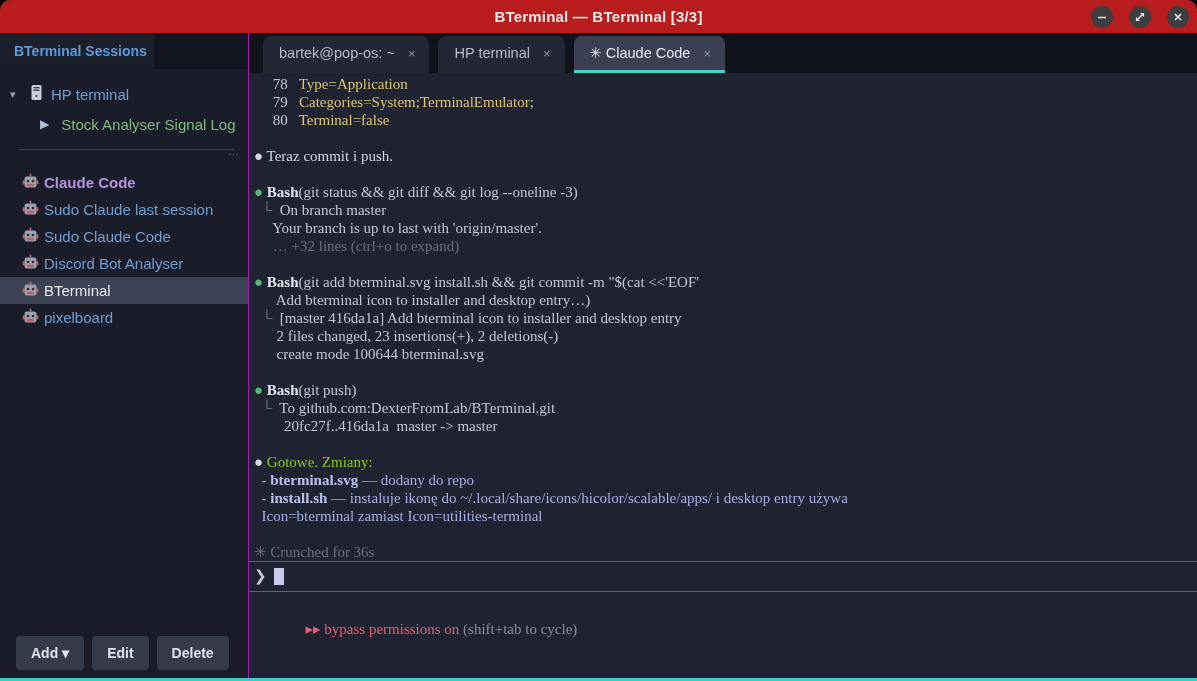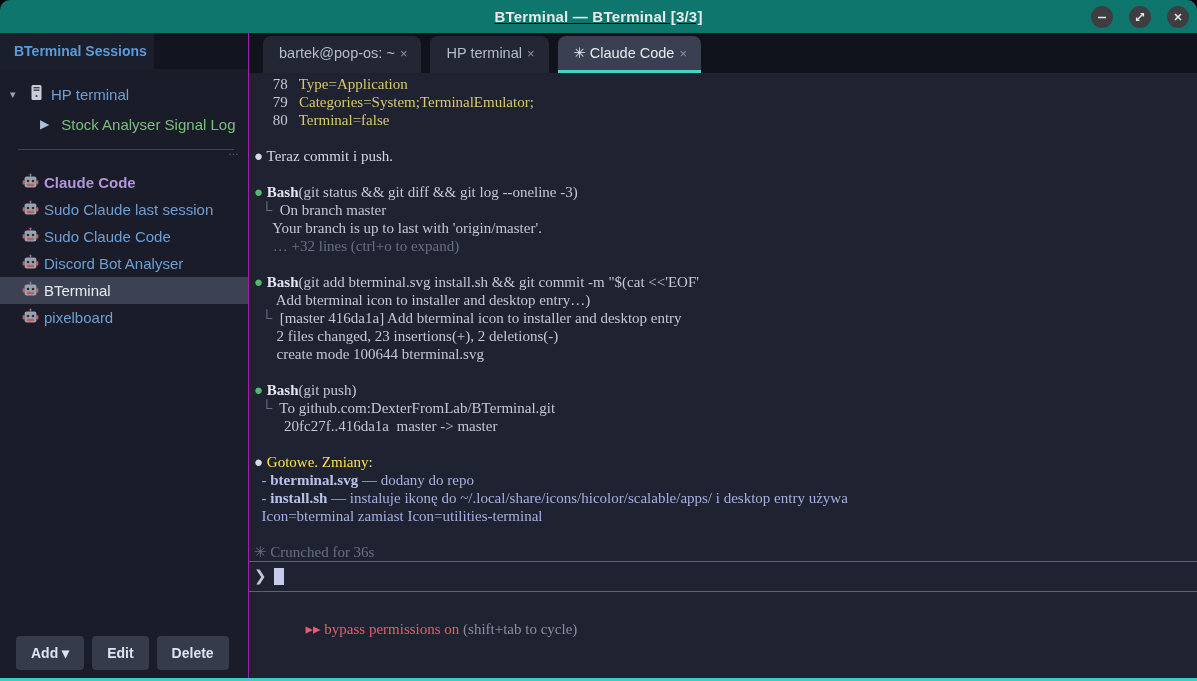--- a/index.html
+++ b/index.html
@@ -9,22 +9,22 @@
   .window {
     width:1197px; height:681px; margin:0 auto;
     background:#1f2231; border-radius:10px 10px 0 0; overflow:hidden;
     display:flex; flex-direction:column;
     border-bottom:3px solid #38cfc6;
     position:relative;
   }
 
   
   .titlebar {
-    height:33px; background:#0f766e; flex:0 0 33px;
-    display:flex; align-items:center; justify-content:center; position:relative;text-decoration:underline;
+    height:33px; background:#b91c1c; flex:0 0 33px;
+    display:flex; align-items:center; justify-content:center; position:relative;
   }
   .titlebar-text { color:#e9e9ea; font-weight:bold; font-size:15px; letter-spacing:.2px; }
   .win-controls { position:absolute; right:8px; top:6px; display:flex; gap:16px; }
   .win-btn {
     width:22px; height:22px; border-radius:50%; background:#3e3e40;
     display:flex; align-items:center; justify-content:center; cursor:pointer;
   }
   .win-btn svg { display:block; }
 
   
@@ -73,21 +73,21 @@
   }
 
   
   .main { flex:1; display:flex; flex-direction:column; min-width:0; }
   .tab-bar {
     height:40px; flex:0 0 40px; background:#10131c;
     display:flex; align-items:flex-end; padding-left:14px; gap:9px;
   }
   .tab {
     height:37px; background:#232734; border-radius:8px 8px 0 0;
-    display:flex; align-items:center; padding:0 13px 0 16px; gap:4px;
+    display:flex; align-items:center; padding:0 13px 0 16px; gap:12px;
     border-bottom:3px solid transparent; cursor:pointer;
   }
   .tab-label { color:#b6bccb; font-size:14.5px; white-space:nowrap; }
   .tab-close { color:#8d93a5; font-size:13px; cursor:pointer; padding:0 1px; }
   .tab.active { background:#3a3f51; border-bottom-color:#43d3ca; }
   .tab.active .tab-label { color:#e8eaf2; }
 
   
   .terminal {
     flex:1; background:#1f2231; display:flex; flex-direction:column;
@@ -100,21 +100,21 @@
   .seg-n  { color:#c6c9d2; }
   .seg-y  { color:#d9c86c; }
   .seg-w  { color:#d3d7e0; }
   .seg-g  { color:#c3c8d4; }
   .seg-b  { color:#e4e7ef; font-weight:bold; }
   .seg-d  { color:#697083; }
   .seg-gb { color:#56b875; }
   .seg-wb { color:#d8dbe4; }
   .seg-l  { color:#a6b0e2; }
   .seg-lb { color:#b9c2ea; font-weight:bold; }
-  .seg-lh { color:#fde047; }
+  .seg-lh { color:#84cc16; }
 
   .t-promptbox {
     flex:0 0 auto; border-top:1px solid #5d6376; border-bottom:1px solid #5d6376;
     padding:5px 5px 6px 5px;
   }
   .prompt-line { color:#c3c8d4; white-space:pre; display:flex; align-items:center; }
   .cursor-block {
     display:inline-block; width:10px; height:17px; background:#c6cbed; margin-left:7px;
   }
   .t-status { padding:10px 0 0 19px; white-space:pre; }

